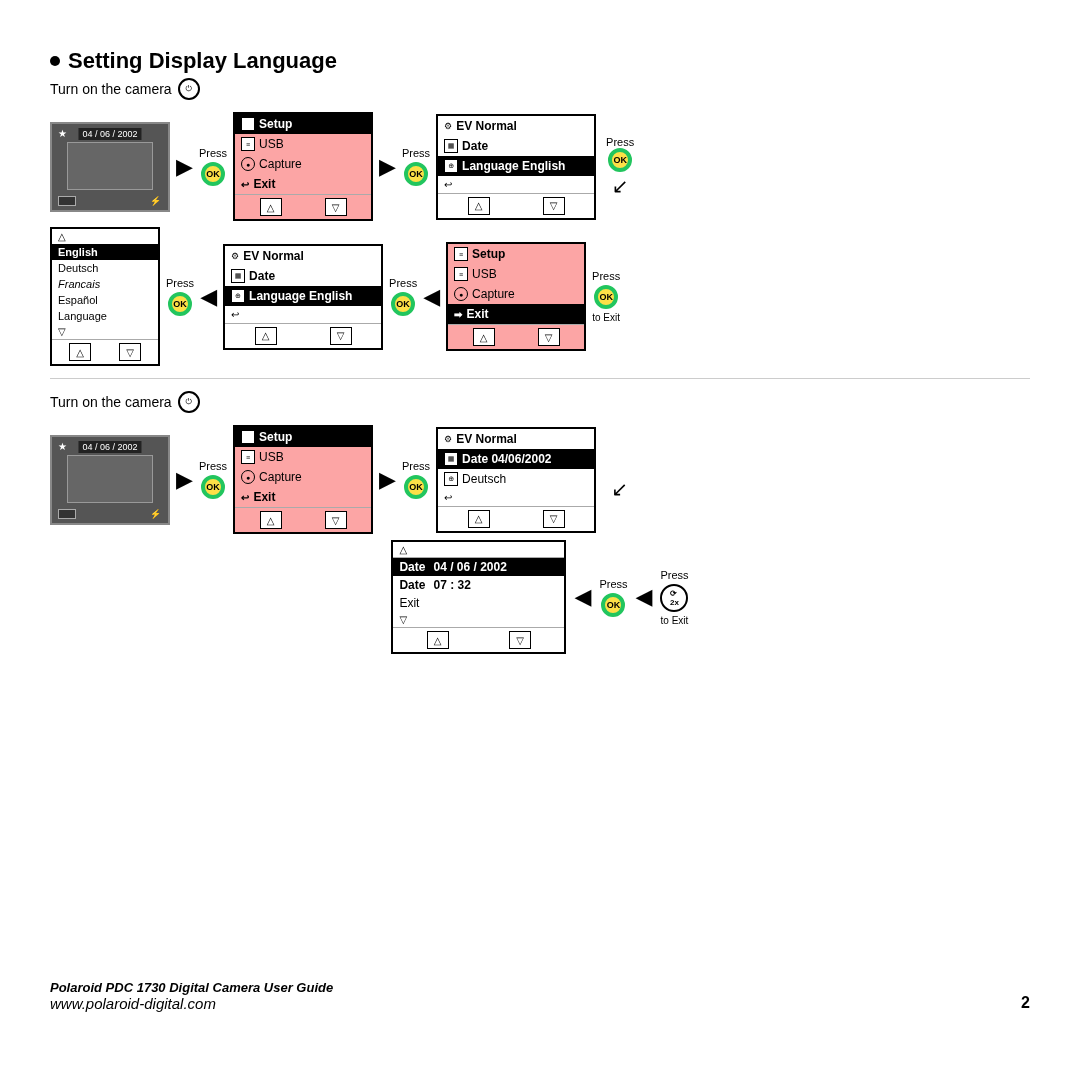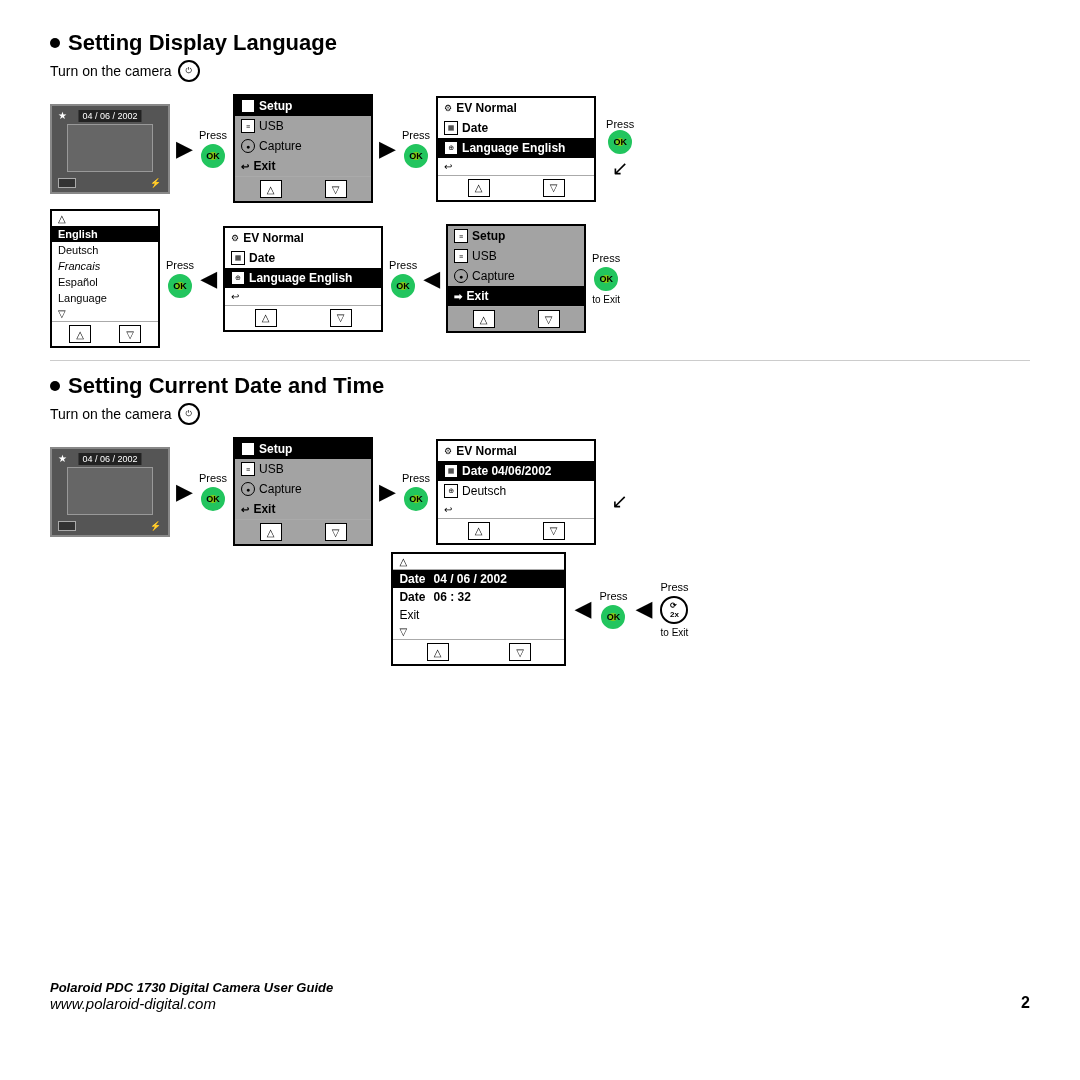--- a/index.html
+++ b/index.html
@@ -10,21 +10,21 @@
       font-family: Arial, Helvetica, sans-serif;
       font-size: 13px;
       color: #000;
       overflow: hidden;
       position: relative;
     }
 
     .page {
       width: 1080px;
       height: 1030px;
-      padding: 30px 50px 20px 50px;
+      padding: 48px 50px 20px 50px;
       position: relative;
     }
 
     
     .section-title {
       font-size: 22px;
       font-weight: bold;
       margin-bottom: 4px;
       display: flex;
       align-items: center;
@@ -119,36 +119,36 @@
       flex-shrink: 0;
     }
     .press-label {
       font-size: 11px;
       color: #000;
     }
     .ok-btn {
       width: 24px;
       height: 24px;
       border-radius: 50%;
-      border: 8px solid #22c55e;
-      background: #84cc16;
+      border: 4px solid #22c55e;
+      background: #fde047;
       display: flex;
       align-items: center;
       justify-content: center;
       font-size: 9px;
       font-weight: bold;
     }
     .press-extra {
       font-size: 10px;
     }
 
     
     .menu-box {
       border: 2px solid #000;
-      background: #a3a3a3;
+      background: #fca5a5;
       width: 140px;
       flex-shrink: 0;
     }
     .menu-box-wide {
       border: 2px solid #000;
       background: #fff;
       width: 160px;
       flex-shrink: 0;
     }
     .menu-header {
@@ -472,24 +472,20 @@
           </div>
         <span class="press-extra">to Exit</span>
       </div>
 
     </div>
   </div>
 
   <div class="section-divider"></div>
 
   <div>
-    <div class="section-title">
-      <span class="bullet-dot"></span>
-      <span>Setting Current Date and Time</span>
-    </div>
     <div class="subtitle">
       <span>Turn on the camera</span>
       <span class="camera-icon-inline">⏻</span>
     </div>
 
     <div class="row1">
 
       <div class="cam-preview">
         <span class="cam-star">★</span>
         <div class="cam-preview-date">04 / 06 / 2002</div>
@@ -573,21 +569,21 @@
     <div style="display:flex;align-items:center;gap:8px;margin-top:6px;justify-content:center;">
 
       <div class="dt-box">
         <div style="display:flex;justify-content:flex-start;padding:2px 6px;font-size:10px;border-bottom:1px solid #aaa;">△</div>
         <div class="dt-row selected">
           <span>Date</span>
           <span>04 / 06 / 2002</span>
         </div>
         <div class="dt-row">
           <span>Date</span>
-          <span>06 : 32</span>
+          <span>07 : 32</span>
         </div>
         <div class="dt-exit">
           <span>Exit</span>
         </div>
         <div style="display:flex;justify-content:flex-start;padding:2px 6px;font-size:10px;">▽</div>
         <div class="menu-footer">
           <div class="tri-btn">△</div>
           <div class="tri-btn">▽</div>
         </div>
       </div>

